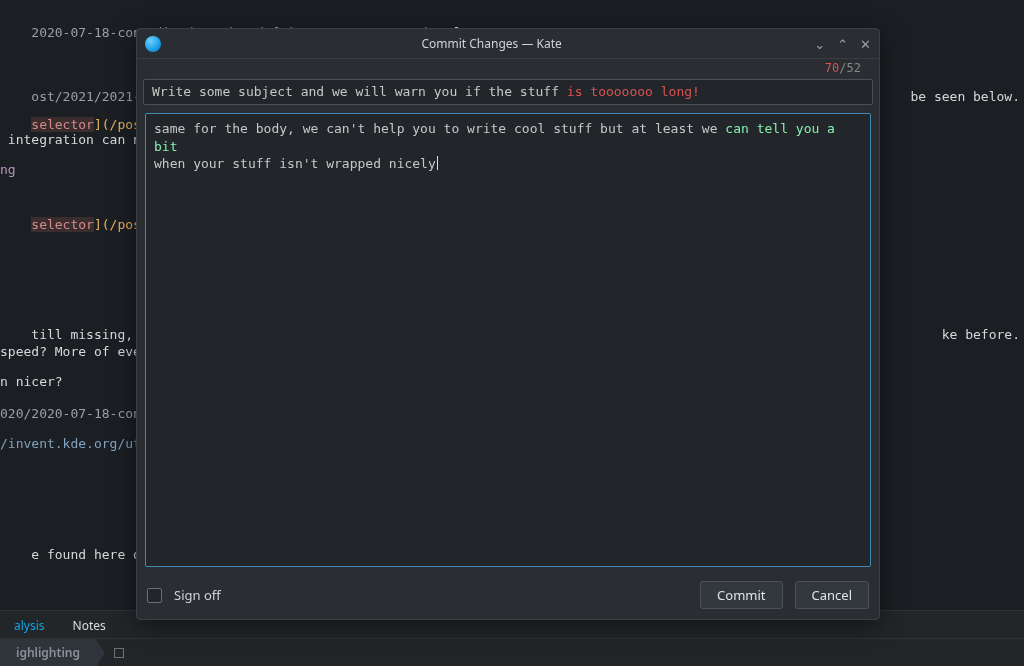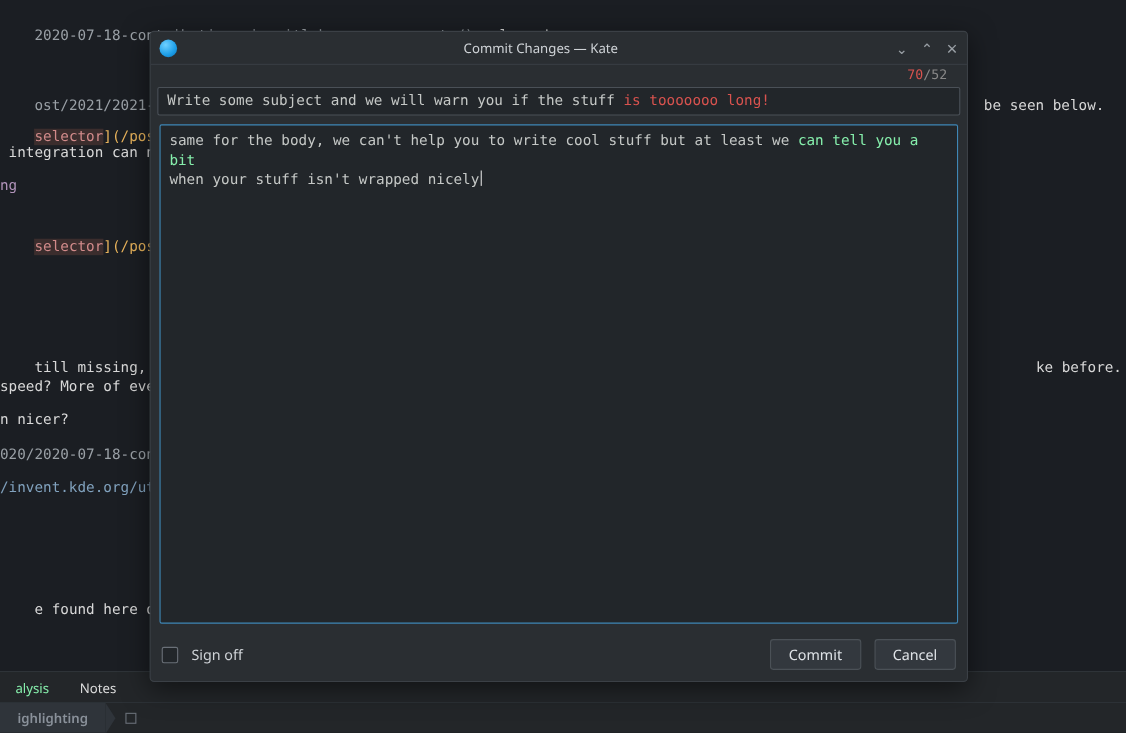--- a/index.html
+++ b/index.html
@@ -27,21 +27,21 @@
   .tok-orange{ color:#e8b35b; }
 
   
   .bottom-tabs {
     position: absolute; left:0; right:0; bottom: 28px; height: 28px;
     background: #232629; border-top: 1px solid #2e3338;
     display: flex; align-items: stretch;
     font-family: "Noto Sans", "DejaVu Sans", sans-serif;
     font-size: 12px; color: #b0b7bf;
   }
-  .bottom-tabs .tab { padding: 6px 14px; color:#86efac; }
+  .bottom-tabs .tab { padding: 6px 14px; color:#0ea5e9; }
   .bottom-tabs .tab.active { color:#dcdcdc; }
 
   .statusbar {
     position: absolute; left:0; right:0; bottom:0; height:28px;
     background:#232629; border-top:1px solid #2e3338;
     display:flex; align-items:center; gap:0;
     font-family:"Noto Sans","DejaVu Sans",sans-serif;
     font-size:12px; color:#a9b0b8;
   }
   .crumb { padding: 0 16px; height:100%; display:flex; align-items:center;
@@ -143,21 +143,21 @@
   .l11{ top:524px; }
 </style>
 </head>
 <body>
 
 <div class="editor-bg">
   <div class="line l0">
     <span>2020-07-18-contributing-via-</span><span class="tok-strike">gitlab</span><span>-merge-requests/) </span><span class="tok-white">welcome!</span>
   </div>
   <div class="line l1">
-    <span>ost/2021/2021-02-14</span><span style="position:absolute; right:20px;" class="tok-white"> be seen below.</span>
+    <span>ost/2021/2021-02-14</span><span style="position:absolute; right:4px;" class="tok-white"> be seen below.</span>
   </div>
   <div class="line l2">
     <span class="tok-hl-bg" style="color:#d28b8b;">selector</span><span class="tok-orange">](/post/202</span>
   </div>
   <div class="line l3 tok-white"> integration can no</div>
   <div class="line l4 tok-kw">ng</div>
   <div class="line l5">
     <span class="tok-hl-bg" style="color:#d28b8b;">selector</span><span class="tok-orange">](/post/202</span>
   </div>
   <div class="line l6">

